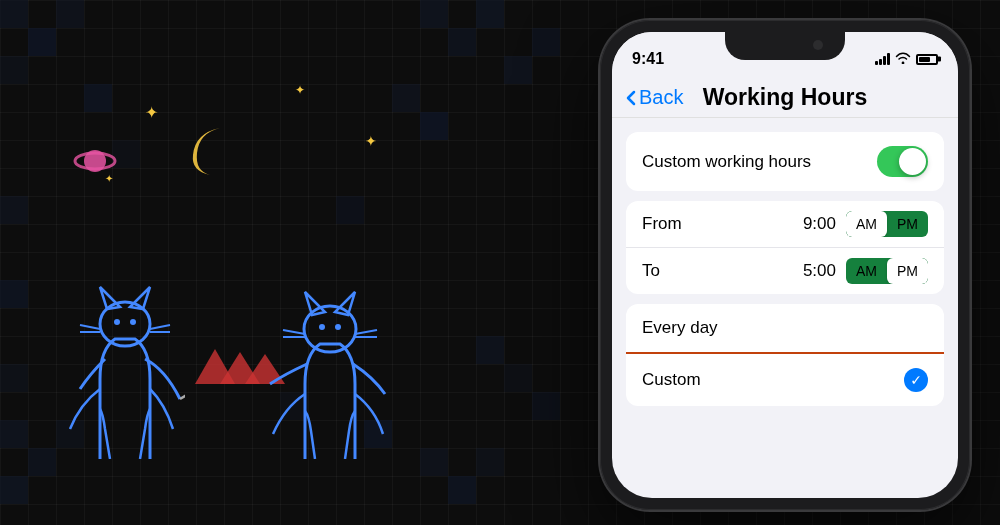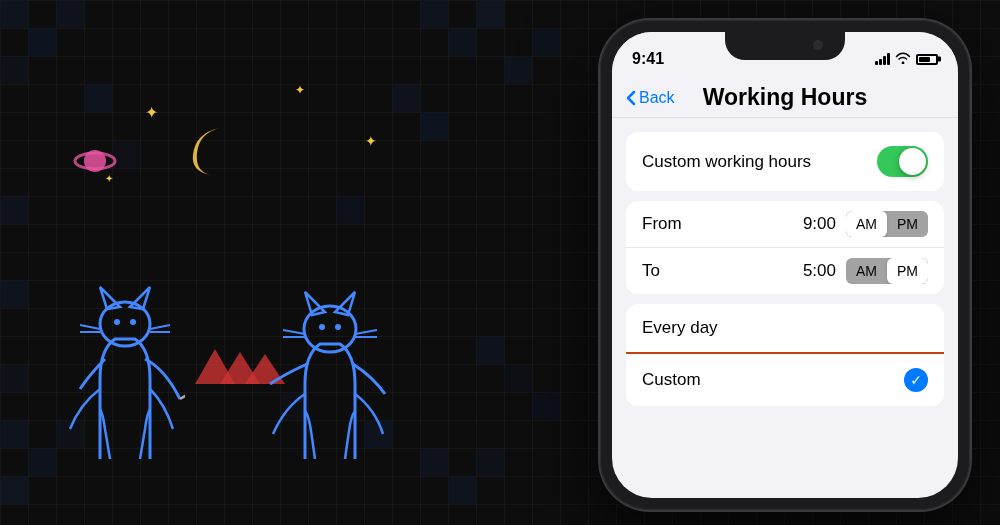--- a/index.html
+++ b/index.html
@@ -173,21 +173,21 @@
       border-bottom: 1px solid #e0e0e0;
     }
 
     .back-button {
       position: absolute;
       left: 14px;
       display: flex;
       align-items: center;
       gap: 3px;
       color: #007aff;
-      font-size: 16px;
+      font-size: 20px;
       font-weight: 400;
     }
 
     .nav-title {
       font-size: 23px;
       font-weight: 600;
       color: #000;
     }
 
     
@@ -280,21 +280,21 @@
     .time-value {
       font-size: 17px;
       color: #000;
       margin-right: 10px;
       font-weight: 400;
     }
 
     .am-pm-group {
       display: flex;
       gap: 0;
-      background: #a3a3a3;
+      background: #15803d;
       border-radius: 6px;
       overflow: hidden;
     }
 
     .am-pm-btn {
       padding: 5px 10px;
       font-size: 14px;
       font-weight: 500;
       color: #000;
       background: transparent;

